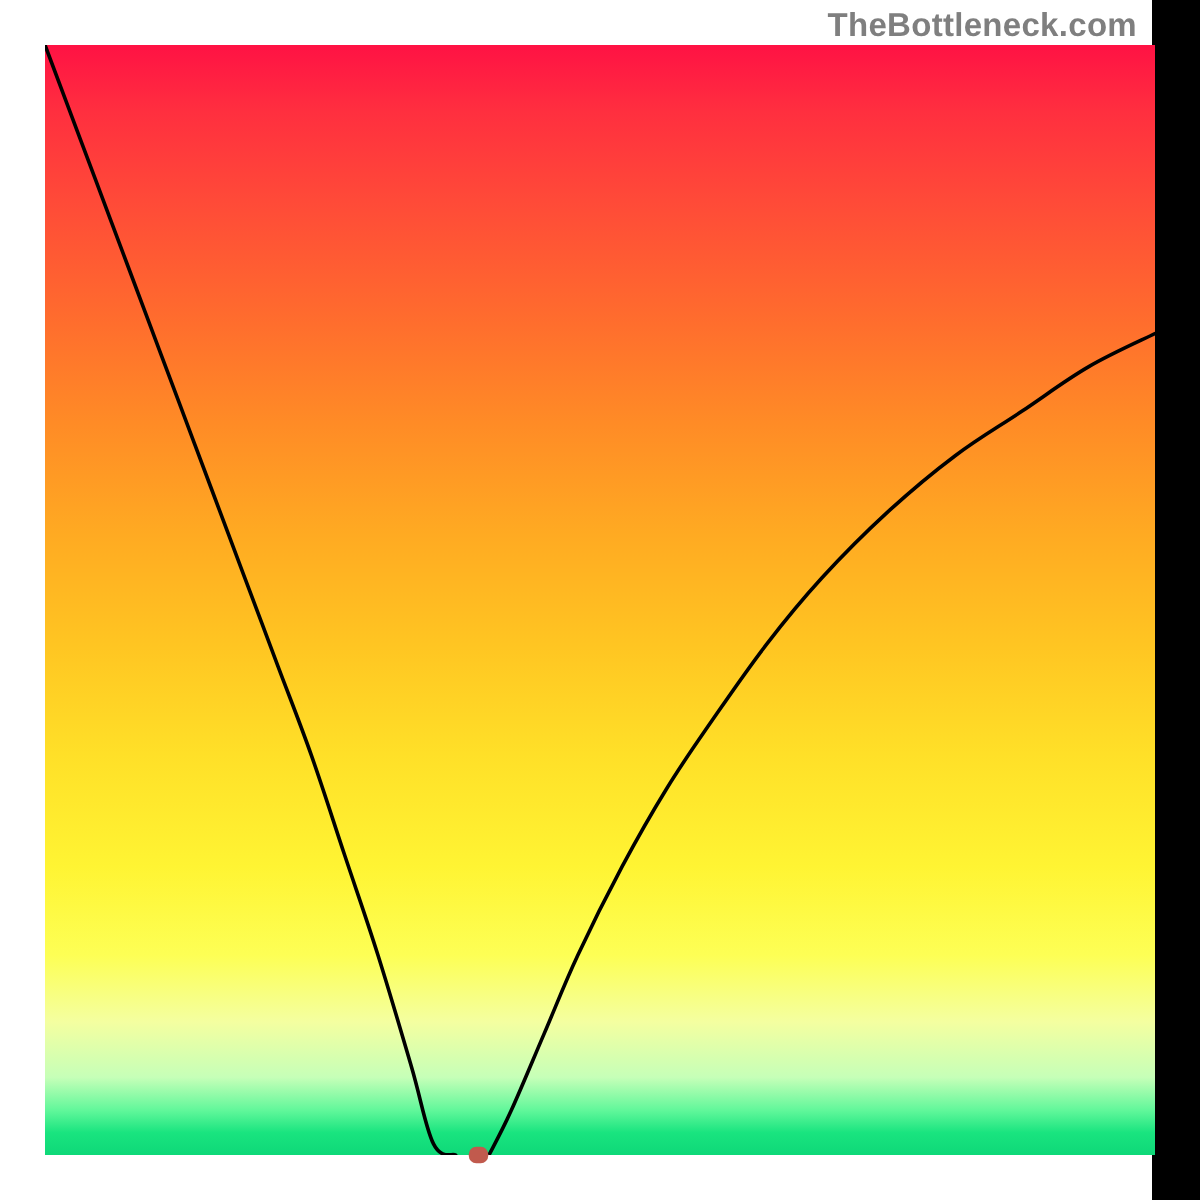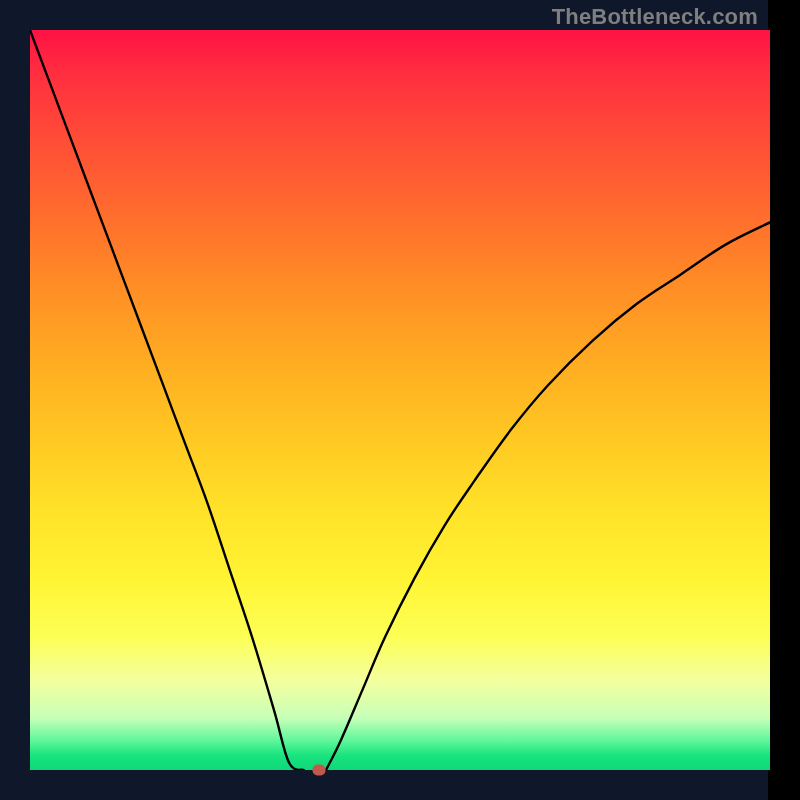--- a/index.html
+++ b/index.html
@@ -7,21 +7,21 @@
     padding: 0;
     background: #000;
     width: 800px;
     height: 800px;
     overflow: hidden;
     font-family: Arial, Helvetica, sans-serif;
   }
   .outer {
     width: 768px;
     height: 800px;
-    background: #0f172a;
+    background: #ffffff;
     position: relative;
   }
   .watermark {
     position: absolute;
     top: 4px;
     right: 10px;
     font-size: 22px;
     font-weight: 600;
     color: #7f7f7f;
     letter-spacing: 0.2px;

